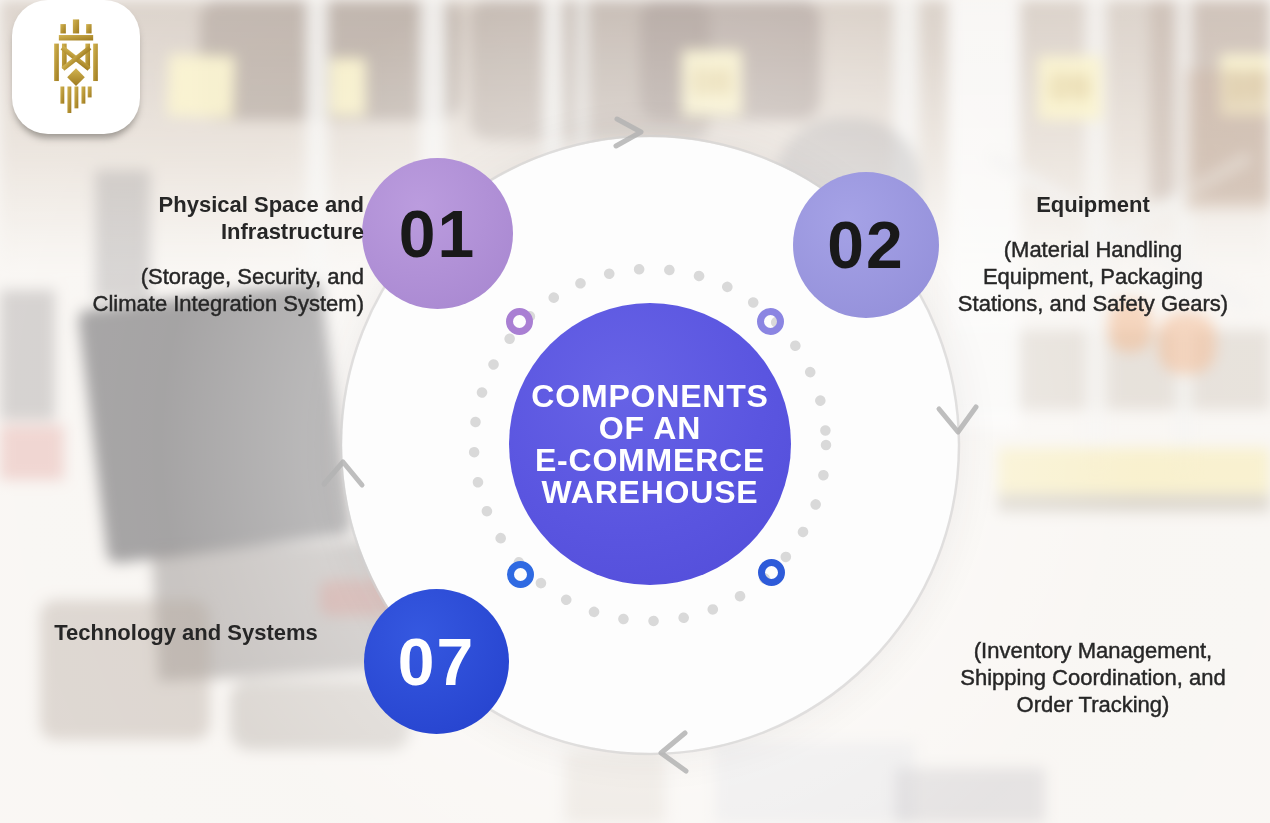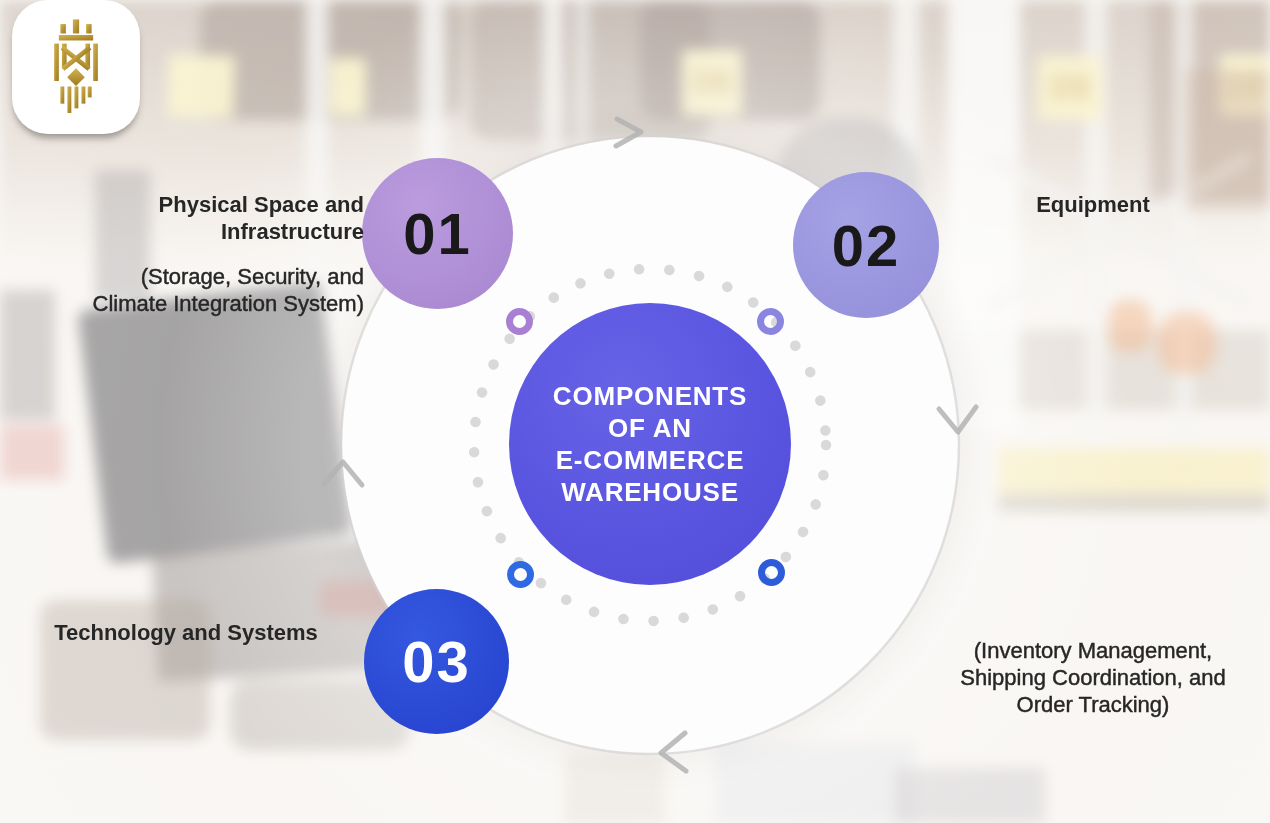--- a/index.html
+++ b/index.html
@@ -59,24 +59,24 @@
   .logo-badge{position:absolute;left:12px;top:0;width:128px;height:134px;background:#ffffff;
     border-radius:36px;box-shadow:0 6px 7px -2px rgba(90,85,80,.55);display:flex;align-items:center;justify-content:center;}
 
   
   .white-circle{position:absolute;left:342px;top:137px;width:616px;height:616px;border-radius:50%;
     background:#fdfdfd;box-shadow:0 0 45px rgba(60,55,50,.08);}
   .graphics{position:absolute;left:0;top:0;width:1270px;height:823px;pointer-events:none;}
   .center-circle{position:absolute;left:509px;top:303px;width:282px;height:282px;border-radius:50%;
     background:radial-gradient(circle at 40% 30%,#6763e6 0%,#5a55e0 55%,#514cd8 100%);
     display:flex;align-items:center;justify-content:center;}
-  .center-text{color:#ffffff;font-weight:700;font-size:26px;line-height:32px;letter-spacing:.8px;
+  .center-text{color:#ffffff;font-weight:700;font-size:32px;line-height:32px;letter-spacing:.8px;
     text-align:center;white-space:pre-line;}
   .num-circle{position:absolute;border-radius:50%;display:flex;align-items:center;justify-content:center;
-    font-weight:700;font-size:58px;letter-spacing:2px;}
+    font-weight:700;font-size:66px;letter-spacing:2px;}
   .nc1{left:362px;top:158px;width:151px;height:151px;background:radial-gradient(circle at 38% 32%,#bb9cde,#a685cf);color:#191919;}
   .nc2{left:793px;top:172px;width:146px;height:146px;background:radial-gradient(circle at 38% 32%,#a5a2e6,#918dd8);color:#191919;}
   .nc3{left:364px;top:589px;width:145px;height:145px;background:radial-gradient(circle at 38% 32%,#3558e0,#2440cc);color:#ffffff;}
   .nc4{left:790px;top:588px;width:146px;height:146px;background:radial-gradient(circle at 38% 32%,#2f50dc,#1f3dc6);color:#ffffff;}
   .ring{position:absolute;width:27px;height:27px;border-radius:50%;box-sizing:border-box;border:7px solid #999;}
   .ring-tl{left:506px;top:308px;border-color:#a97fd3;}
   .ring-tr{left:757px;top:308px;border-color:#8b85e2;}
   .ring-bl{left:507px;top:561px;border-color:#2f6ae2;}
   .ring-br{left:758px;top:559px;border-color:#2e5bd9;}
 
@@ -169,31 +169,34 @@
 WAREHOUSE</div>
   </div>
 
   <div class="num-circle nc1">
     <span>01</span>
   </div>
   <div class="num-circle nc2">
     <span>02</span>
   </div>
   <div class="num-circle nc3">
-    <span>03</span>
+    <span>07</span>
   </div>
 
   <div class="label lab-tl">
     <div class="t">Physical Space and
 Infrastructure</div>
     <div class="s">(Storage, Security, and
 Climate Integration System)</div>
   </div>
   <div class="label lab-tr">
     <div class="t">Equipment</div>
+    <div class="s">(Material Handling
+Equipment, Packaging
+Stations, and Safety Gears)</div>
   </div>
   <div class="label lab-bl">
     <div class="t">Technology and Systems</div>
   </div>
   <div class="label lab-br">
     <div class="s">(Inventory Management,
 Shipping Coordination, and
 Order Tracking)</div>
   </div>
 

